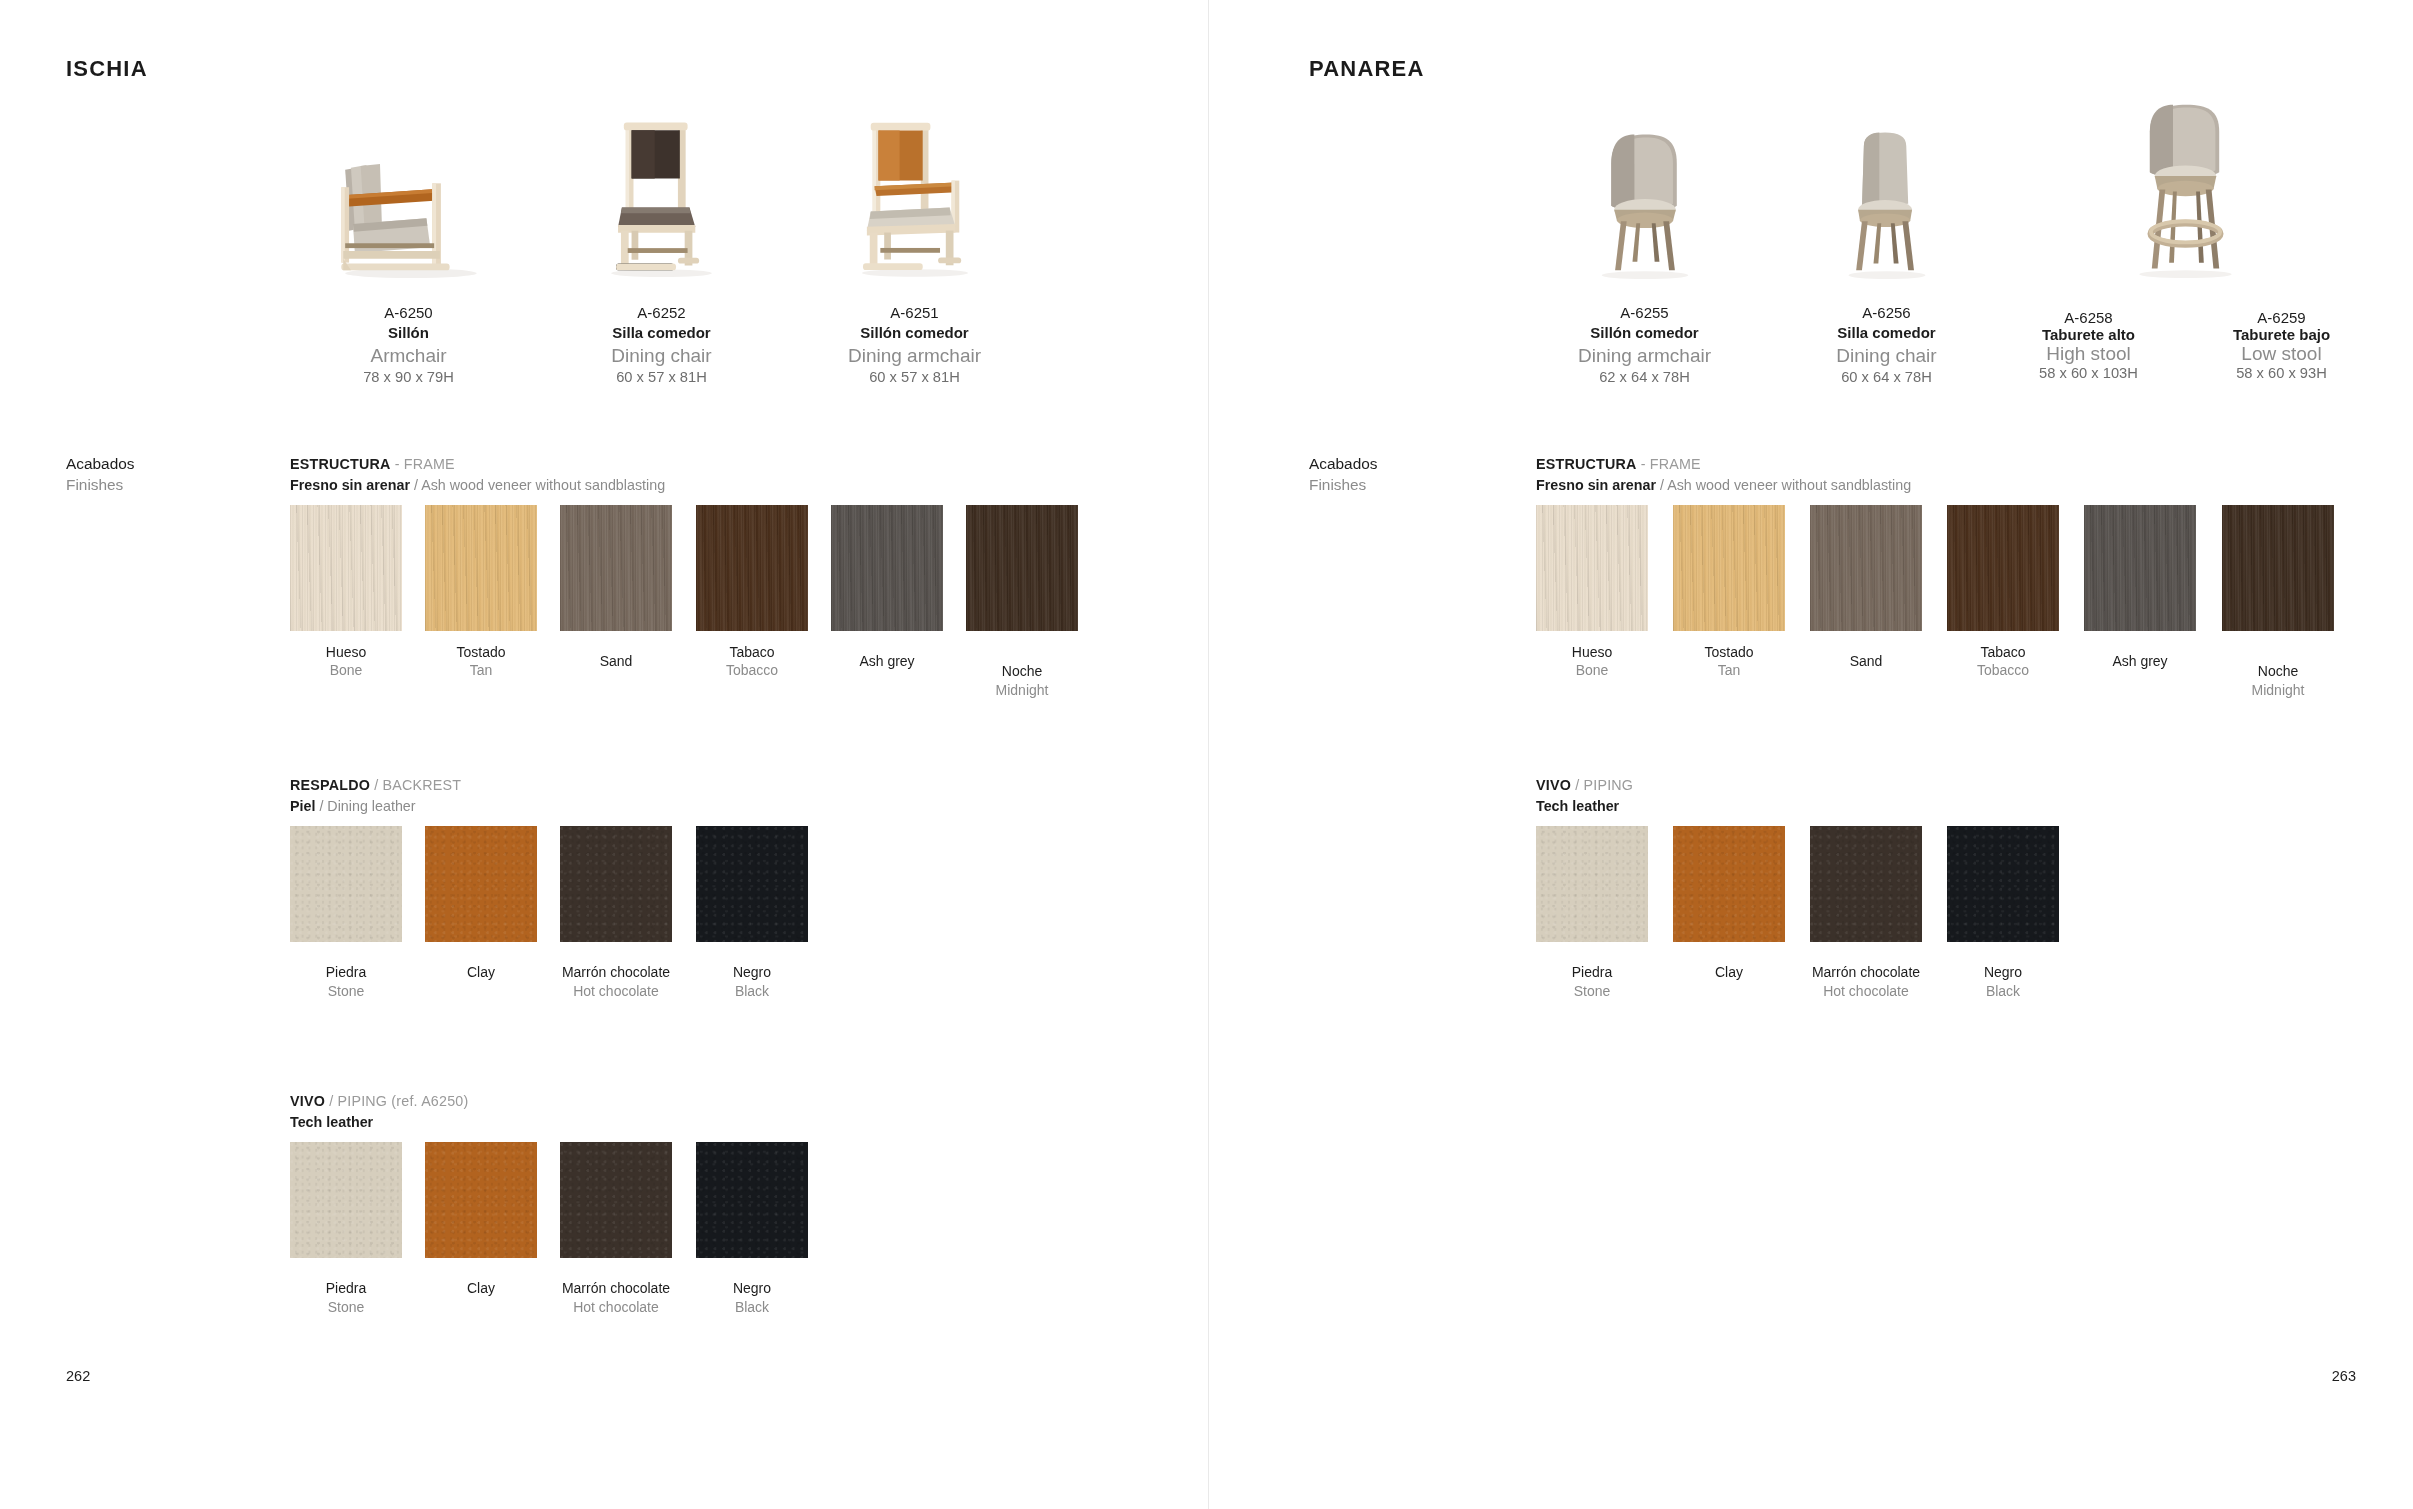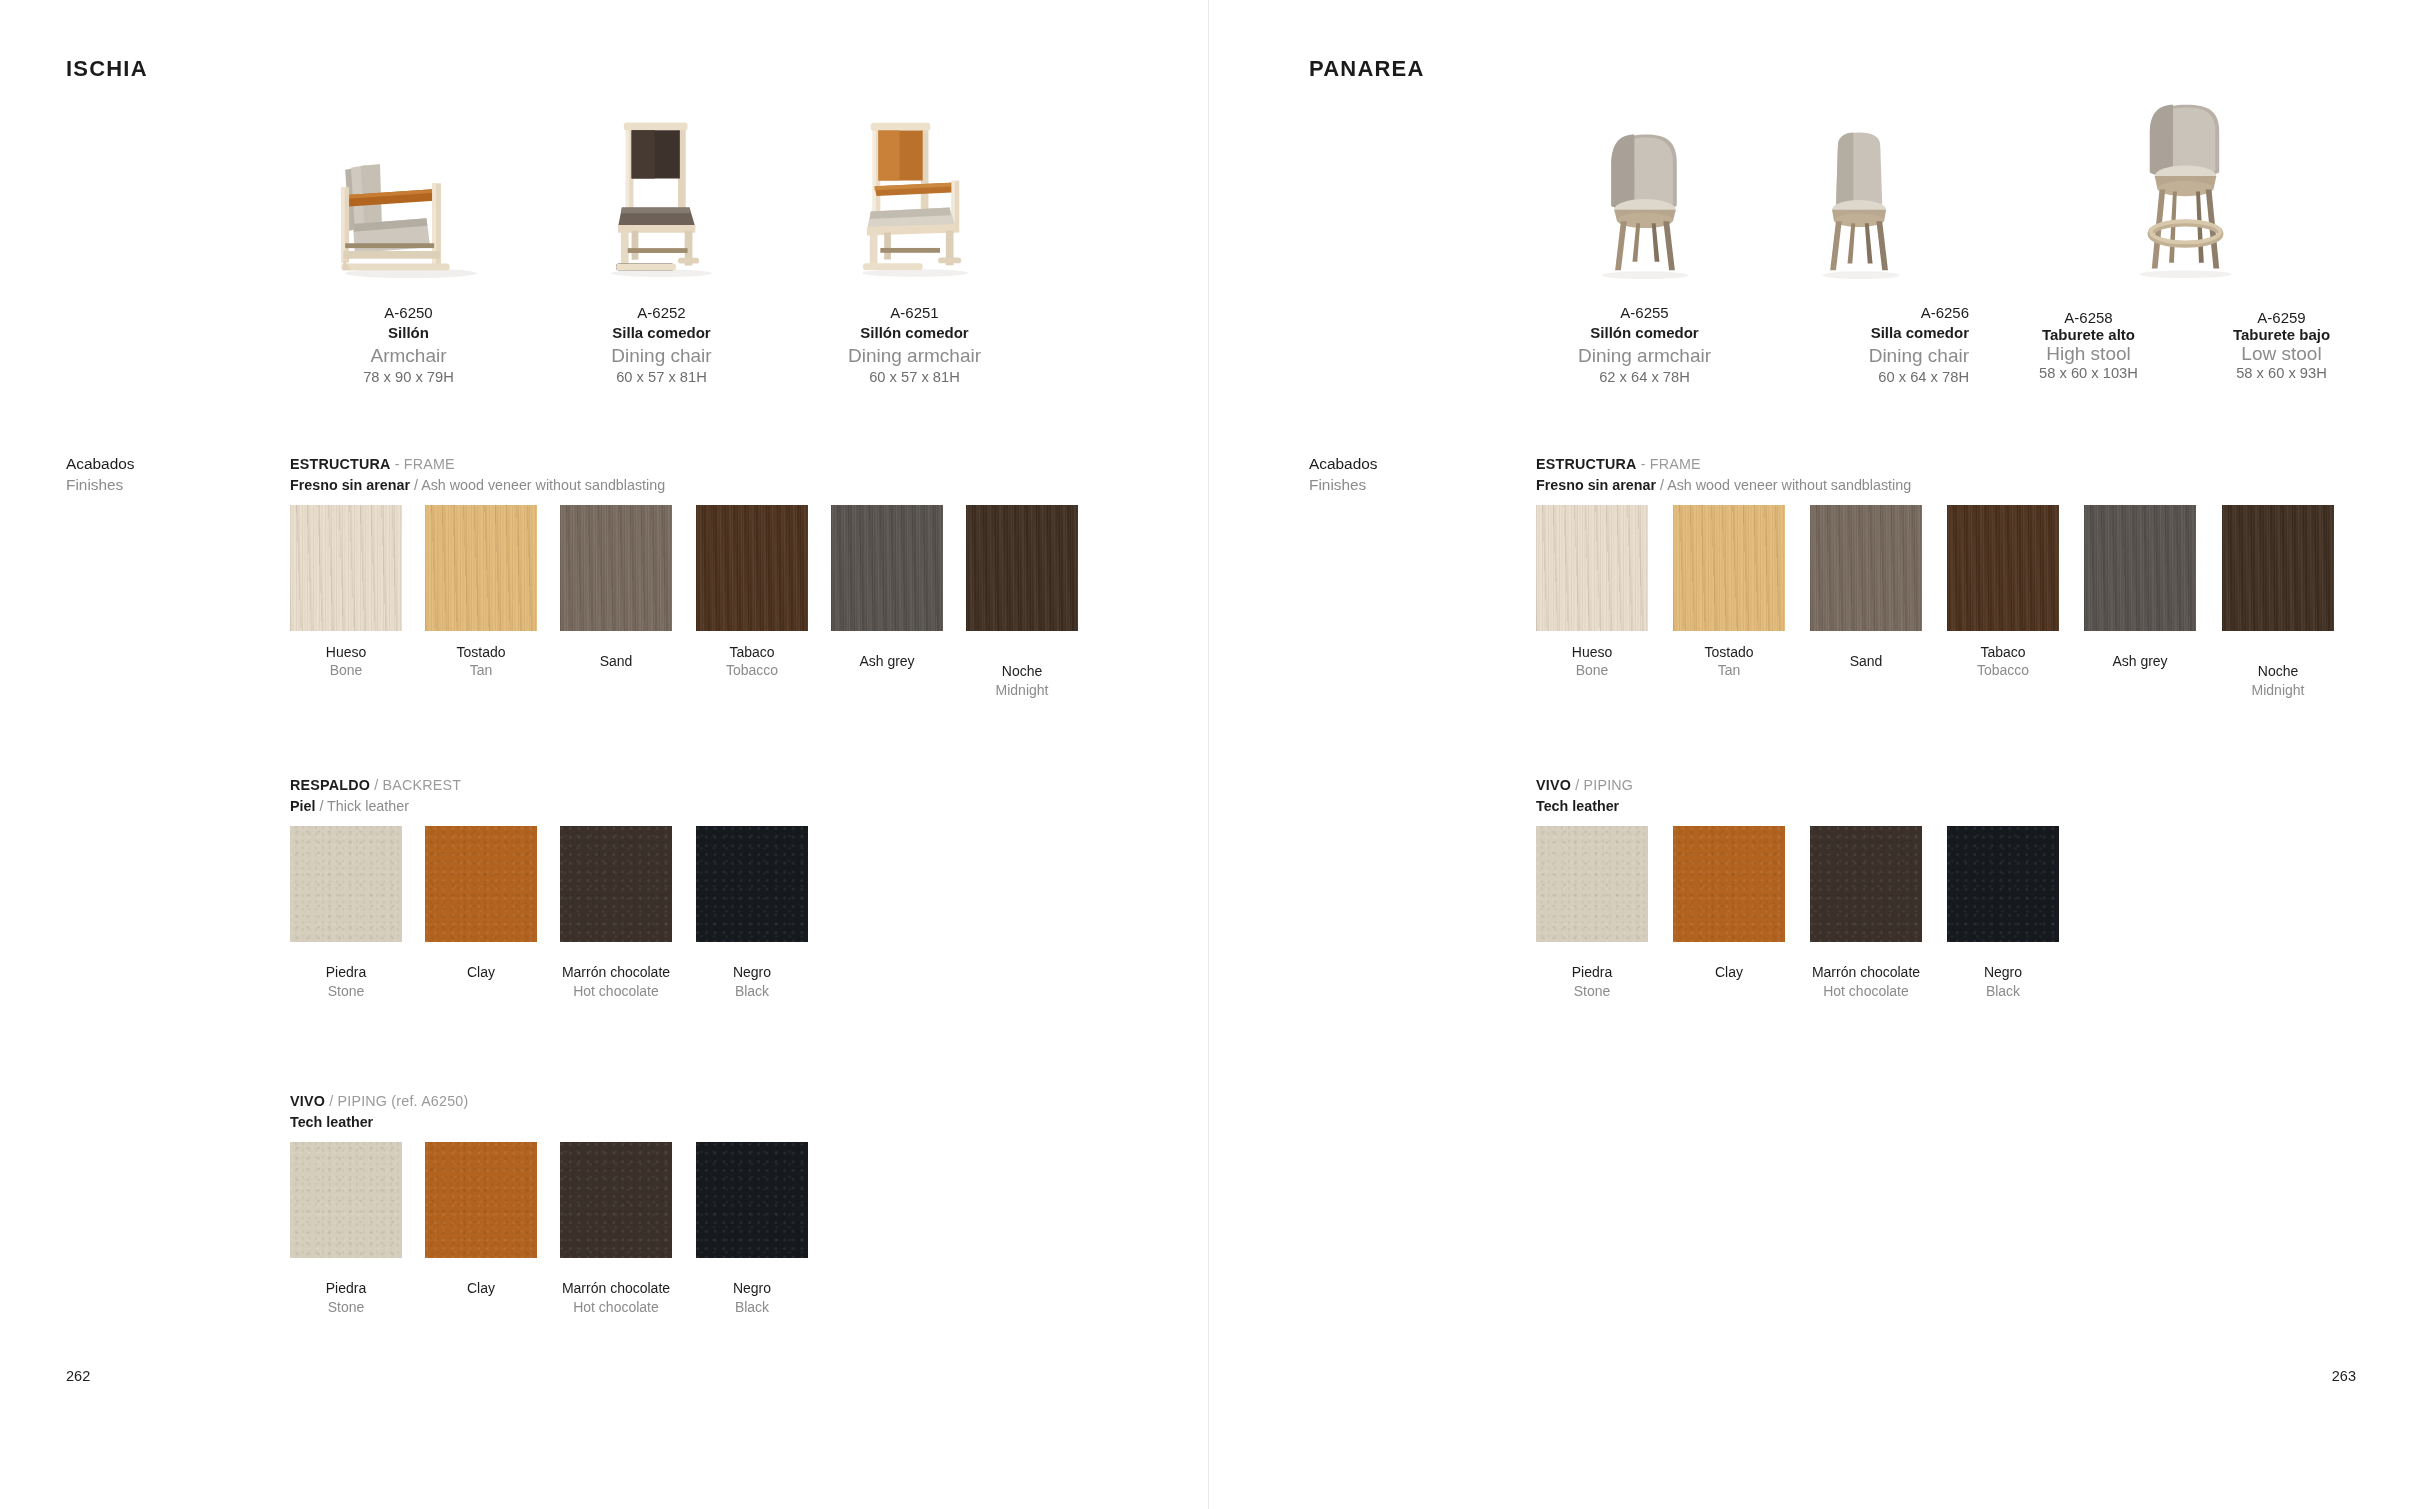--- a/index.html
+++ b/index.html
@@ -320,21 +320,21 @@
         </div>
       </div>
     </div>
 
     <div class="section" style="top:775px; width:579px;">
       <div class="sec-head">
         <div class="sec-title">
           <span class="es">RESPALDO</span><span class="sep"> / </span><span class="en">BACKREST</span>
         </div>
         <div class="sec-sub">
-          <span class="es">Piel</span><span class="sep"> / </span><span class="en">Thick leather</span>
+          <span class="es">Piel</span><span class="sep"> / </span><span class="en">Dining leather</span>
         </div>
       </div>
       <div class="swatch-row" style="height:164px;">
         <div class="swatch" style="left:0px;">
           <div class="swatch-chip leather" style="background:#d6cebd;">
               <div class="pebble"></div>
             </div>
           <div class="swatch-label" style="margin-top:21px;">
             <div class="sw-es">Piedra</div>
             <div class="sw-en">Stone</div>
@@ -446,21 +446,21 @@
           </svg>
         </div>
         <div class="product-caption">
           <div class="cap-code">A-6255</div>
           <div class="cap-es">Sillón comedor</div>
           <div class="cap-en">Dining armchair</div>
           <div class="cap-dim">62 x 64 x 78H</div>
         </div>
       </div>
 
-      <div class="product" style="left:216px; width:217px;text-align:right;">
+      <div class="product" style="left:242px; width:217px;">
         <div class="product-figure">
           <svg class="chair" width="116" height="159" viewBox="0 0 120 165">
             <ellipse cx="60" cy="160" rx="40" ry="4" fill="#f3f1ef"></ellipse>
 
             <path d="M36 26 C36 16, 44 12, 58 12 C72 12, 80 16, 80 26 L82 86 L34 90 Z" fill="#c8c2b8"></path>
             <path d="M36 26 C36 16, 44 12, 52 12 L52 89 L34 90 Z" fill="#b4ada2"></path>
 
             <ellipse cx="58" cy="92" rx="28" ry="10" fill="#ddd7cc"></ellipse>
             <path d="M30 92 L86 92 L84 104 L32 104 Z" fill="#b7a88f"></path>
             <ellipse cx="58" cy="103" rx="26" ry="7" fill="#c0af94"></ellipse>

